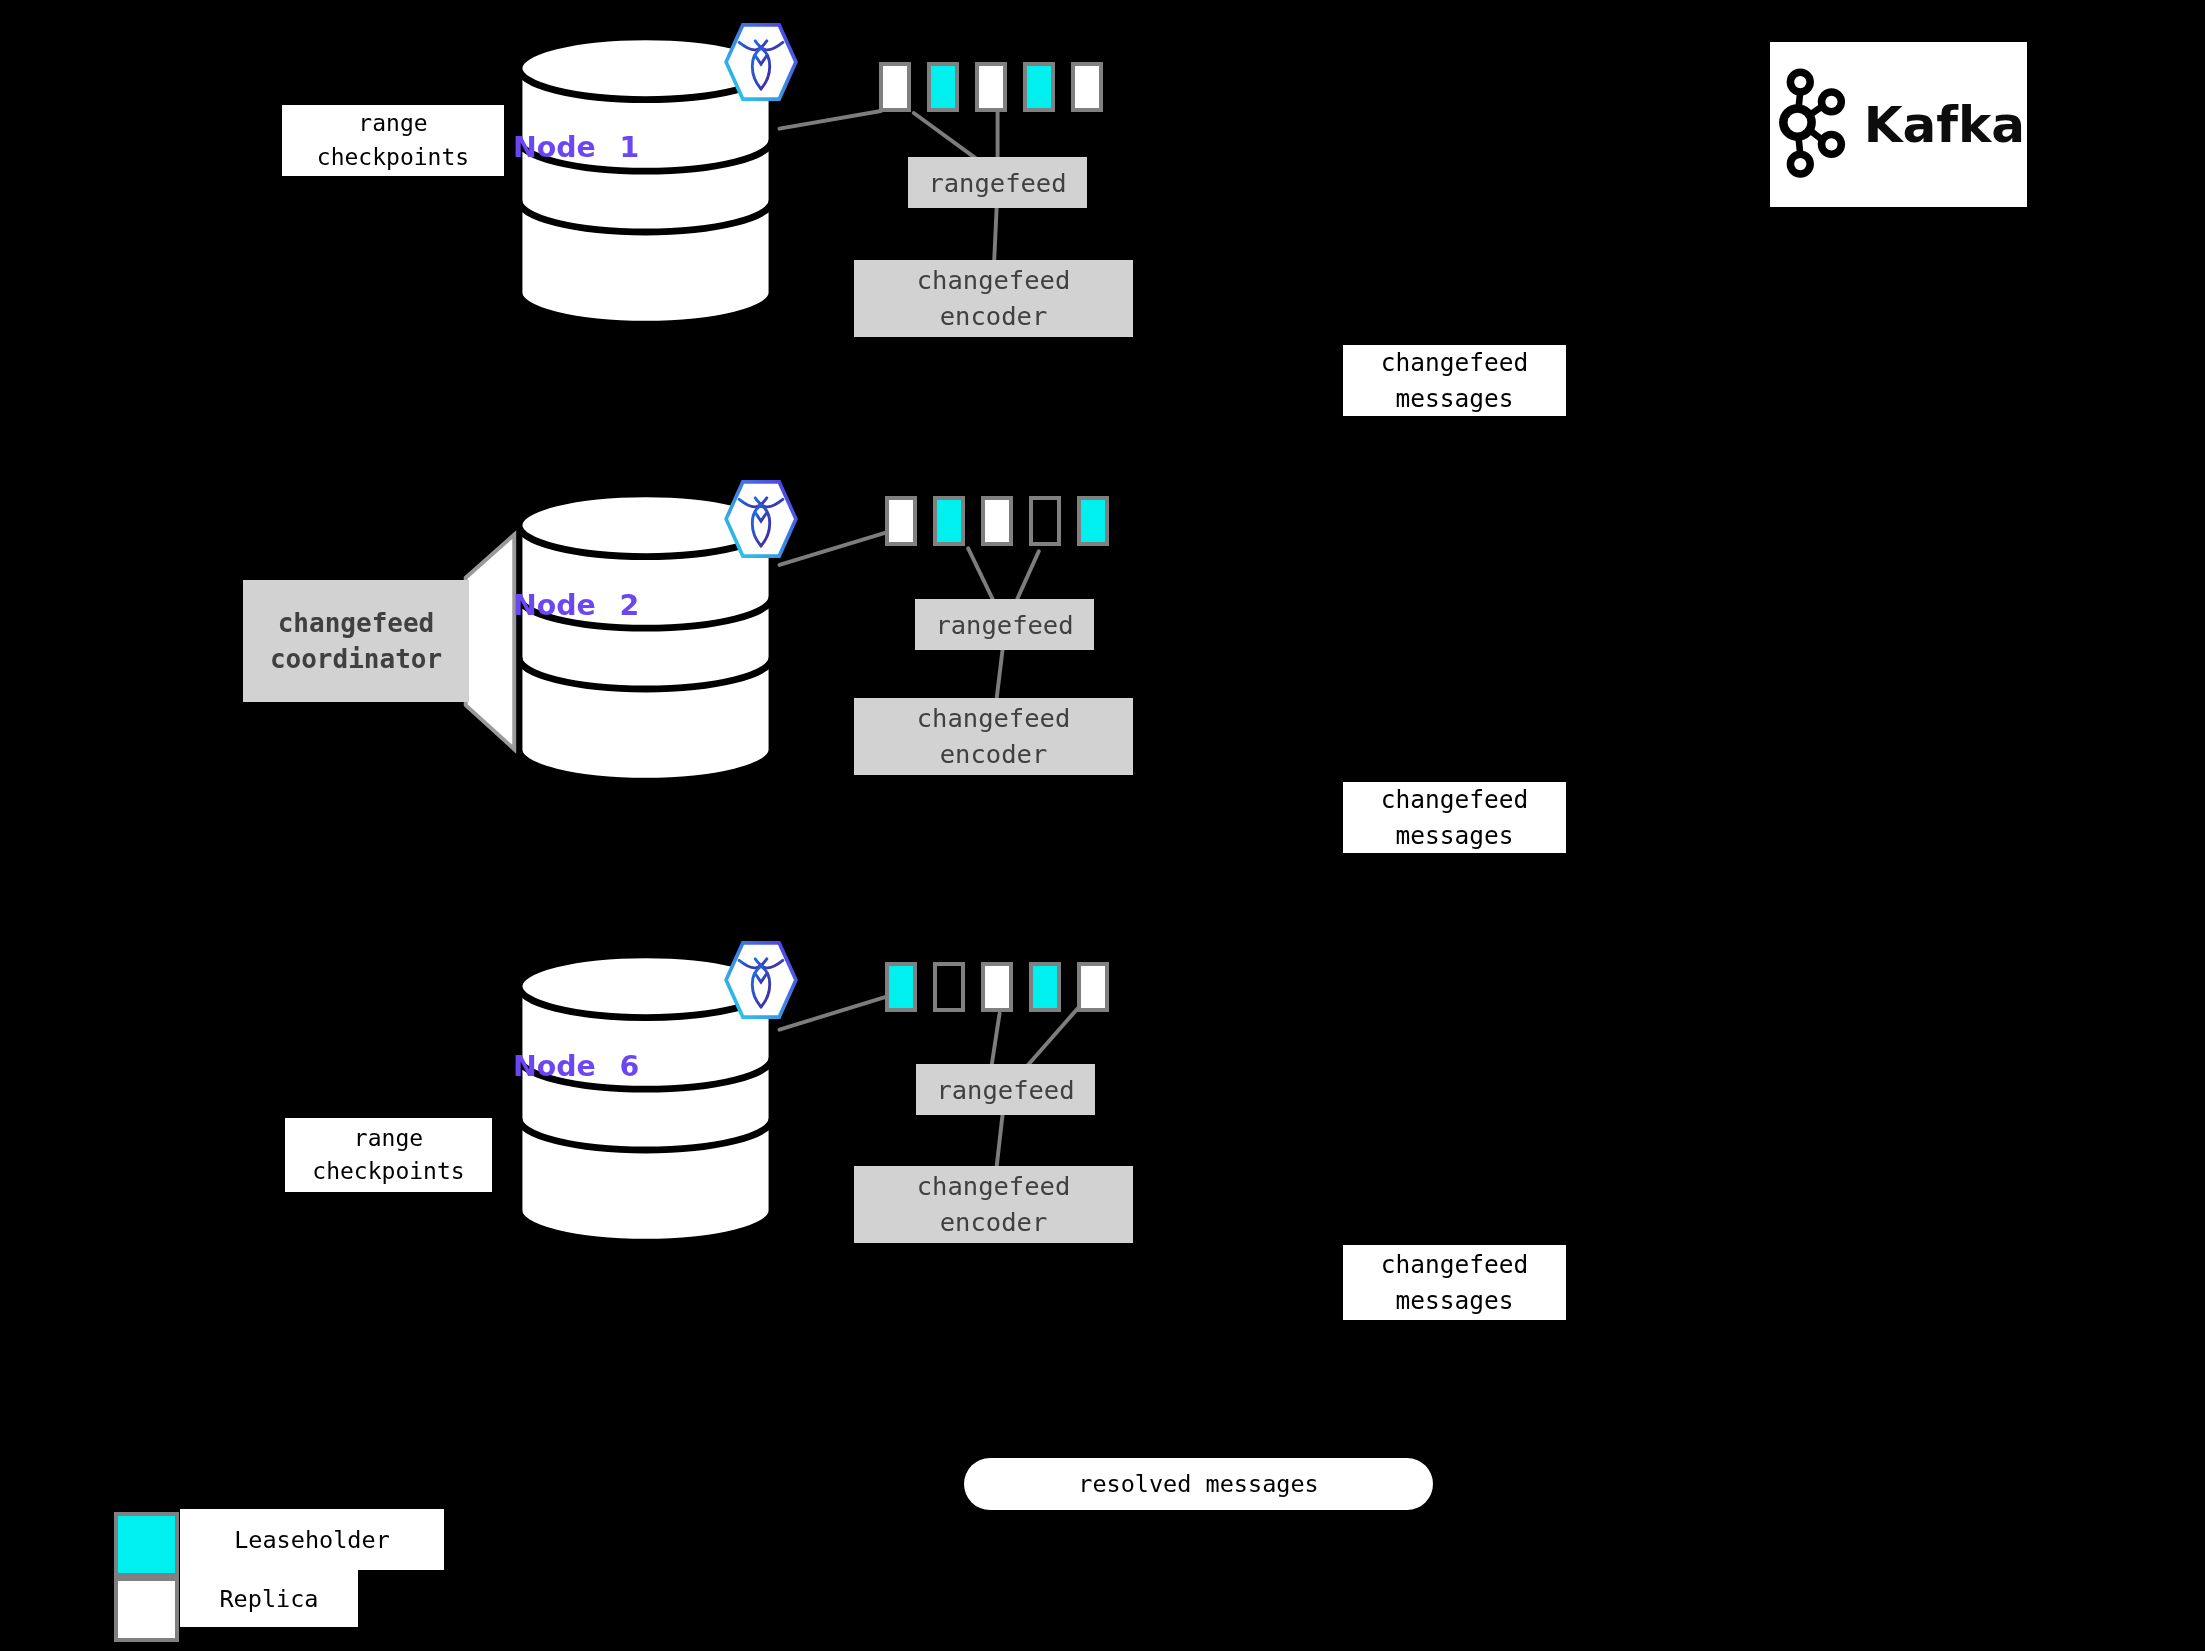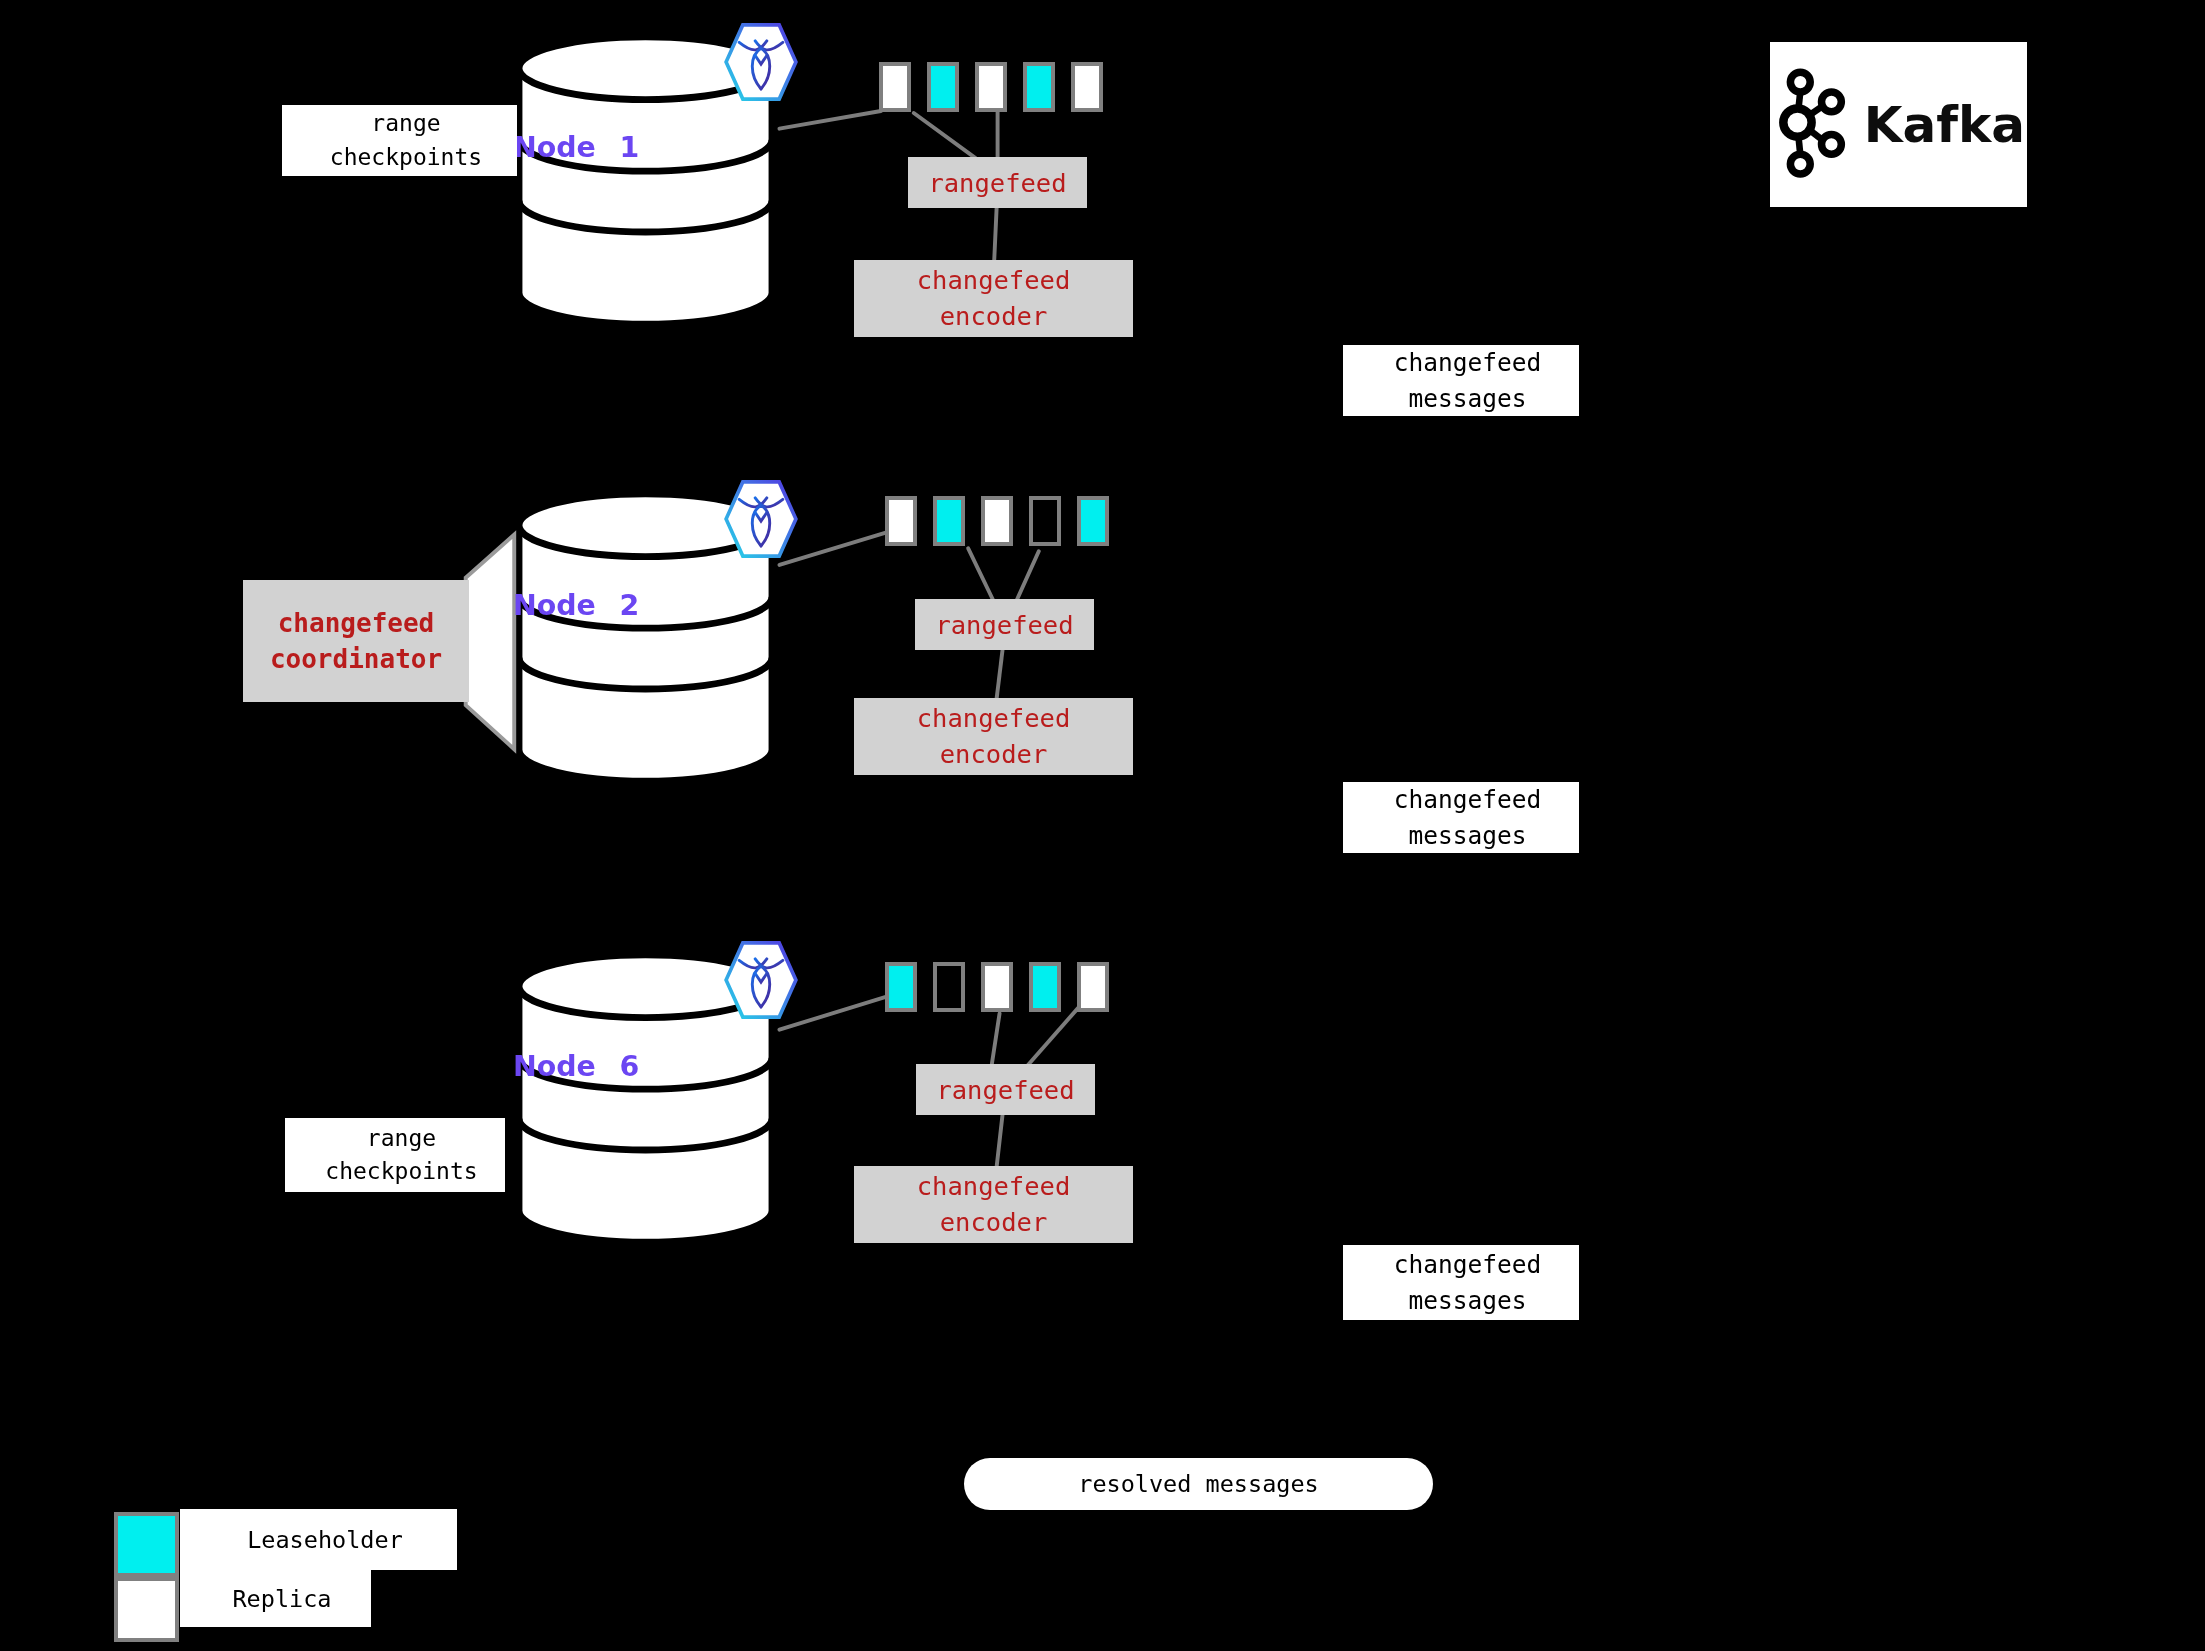--- a/index.html
+++ b/index.html
@@ -1,22 +1,22 @@
 <!DOCTYPE html>
 <html style="font-size:7.8px"><head>
 <meta charset="utf-8">
 <style>
   html,body{margin:0;padding:0;background:#000;}
   #canvas{position:relative;width:2205px;height:1652px;background:#000;overflow:hidden;
           font-family:"DejaVu Sans Mono",monospace;}
   .abs{position:absolute;}
   .layer{position:absolute;left:0;top:0;width:2205px;height:1652px;pointer-events:none;}
   .wlabel{background:#fff;color:#000;display:flex;align-items:center;justify-content:center;
-          text-align:center;white-space:pre-line;font-family:"DejaVu Sans Mono",monospace;padding-left:13px;}
-  .gbox{background:#d2d2d2;color:#b91c1c;display:flex;align-items:center;justify-content:center;
+          text-align:center;white-space:pre-line;font-family:"DejaVu Sans Mono",monospace;}
+  .gbox{background:#d2d2d2;color:#404040;display:flex;align-items:center;justify-content:center;
         text-align:center;white-space:pre-line;font-family:"DejaVu Sans Mono",monospace;}
   .nodelabel{width:265px;text-align:left;font-family:"DejaVu Sans",sans-serif;
              font-weight:bold;font-size:28.4px;color:#6b46f2;word-spacing:13.7px;}
   .sqrow{display:flex;gap:16px;}
   .sq{width:32px;height:50px;border:4.4px solid #808080;box-sizing:border-box;}
   .sq.replica{background:#ffffff;}
   .sq.leaseholder{background:#00efef;}
   .sq.empty{background:transparent;}
   .kafka-box{left:1770px;top:42px;width:257px;height:165px;background:#fff;
              display:flex;align-items:center;justify-content:center;gap:8.8px;}

